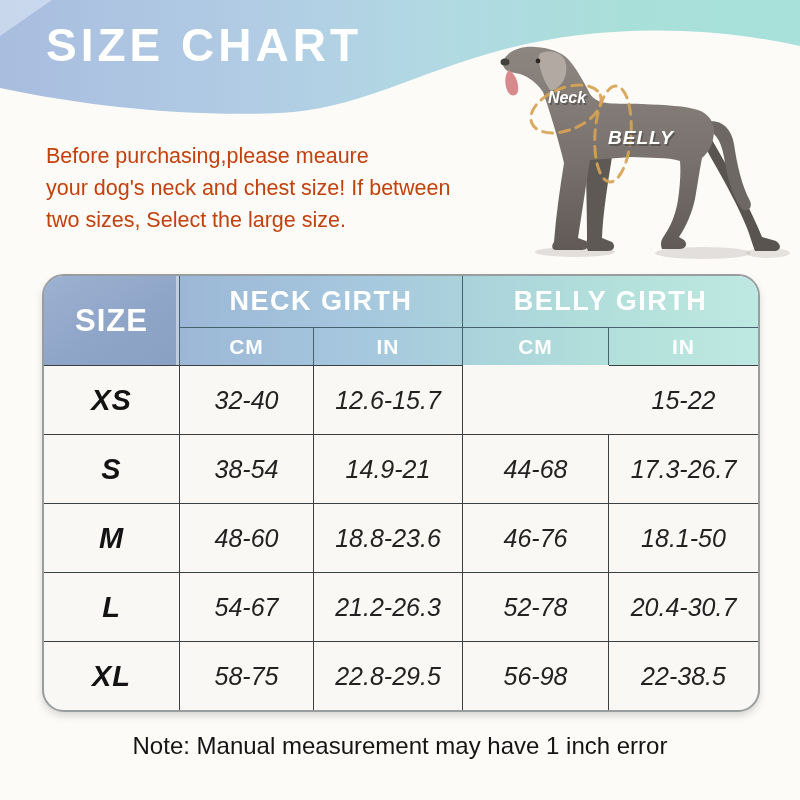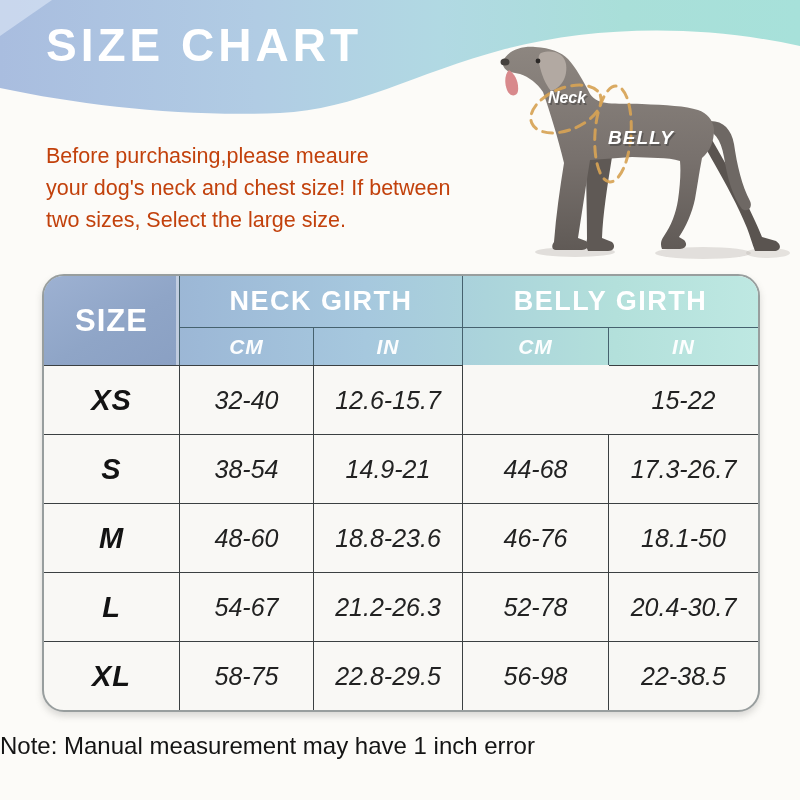--- a/index.html
+++ b/index.html
@@ -45,31 +45,31 @@
   .size-hdr {
     grid-column:1; grid-row:1 / 3;
     background:linear-gradient(150deg,#9db1d2 0%,#8fa5c7 55%,#8aa0c3 100%);
     border-right:1.5px solid #46626f;
     box-shadow:inset -3px 0 0 rgba(255,255,255,.45);
     font-size:31px; font-weight:bold; color:#fff; letter-spacing:1px;
   }
   .girth-hdr { font-size:27px; font-weight:bold; color:#fff; letter-spacing:1.5px; grid-row:1; }
   .neck-hdr  { grid-column:2 / 4; border-right:1.5px solid #46626f; border-bottom:1.5px solid #46626f; }
   .belly-hdr { grid-column:4 / 6; border-bottom:1.5px solid #46626f; }
-  .sub-hdr { grid-row:2; font-size:21px; font-weight:bold; color:rgba(255,255,255,.96); letter-spacing:1px;font-style:italic; }
+  .sub-hdr { grid-row:2; font-size:21px; font-weight:bold; color:rgba(255,255,255,.96); letter-spacing:1px; }
   .sub-r { border-right:1.5px solid #46626f; }
   .c2 { grid-column:2; } .c3 { grid-column:3; } .c4 { grid-column:4; } .c5 { grid-column:5; }
   .r1 { grid-row:3; } .r2 { grid-row:4; } .r3 { grid-row:5; } .r4 { grid-row:6; } .r5 { grid-row:7; }
   .bcell { border-top:1.5px solid #3b4042; font-size:25px; color:#222;font-style:italic; }
   .vline { border-right:1.5px solid #3b4042; }
   .slabel { grid-column:1; font-size:29px; font-weight:bold; color:#131313; letter-spacing:1px; }
 
   .note {
     position:absolute; left:0; top:732px; width:800px;
-    text-align:left; font-size:24px; color:#141414;
+    text-align:center; font-size:24px; color:#141414;
   }
 </style>
 </head>
 <body>
 
 <div class="canvas">
 
   <svg class="hero" width="800" height="270" viewBox="0 0 800 270">
     <defs>
       <linearGradient id="bannerGrad" x1="0" y1="0" x2="1" y2="0">

